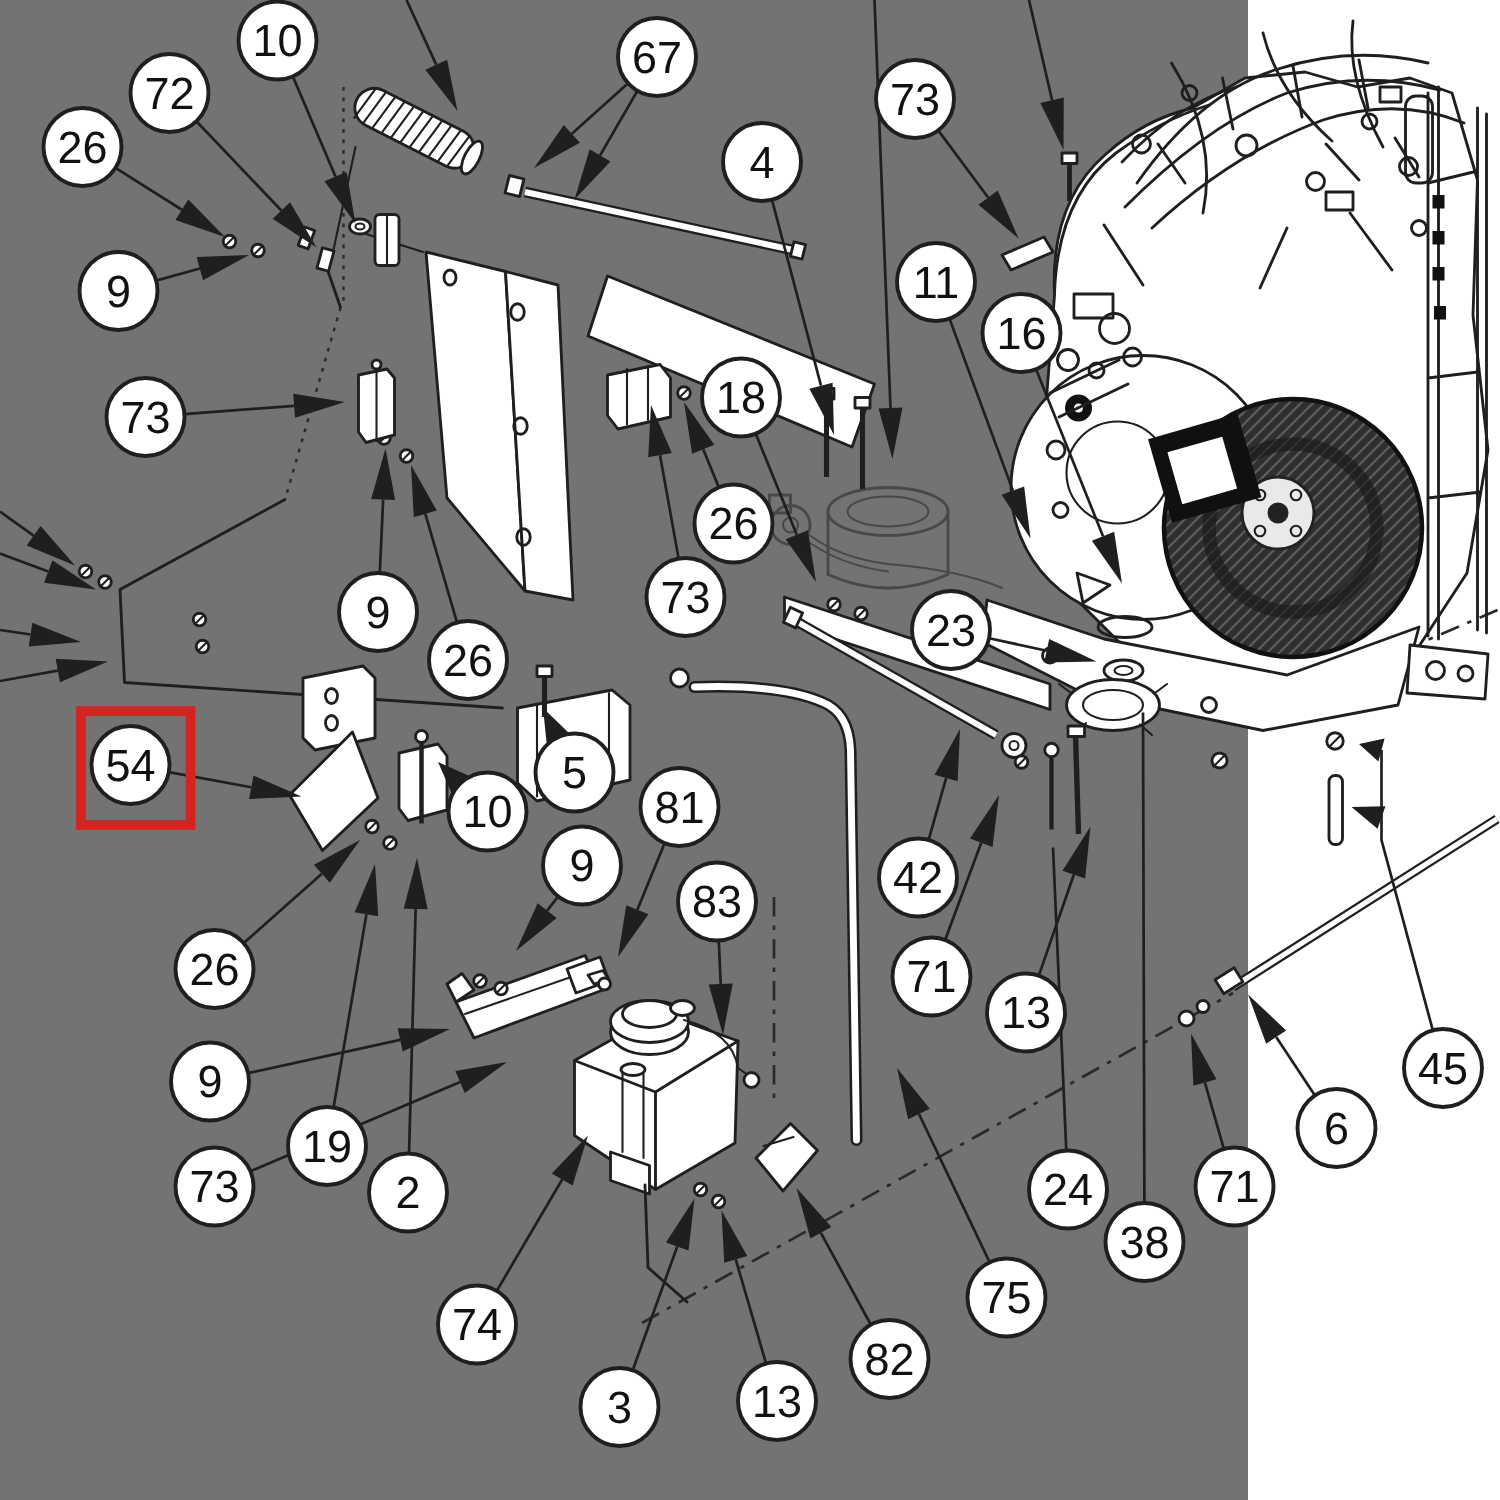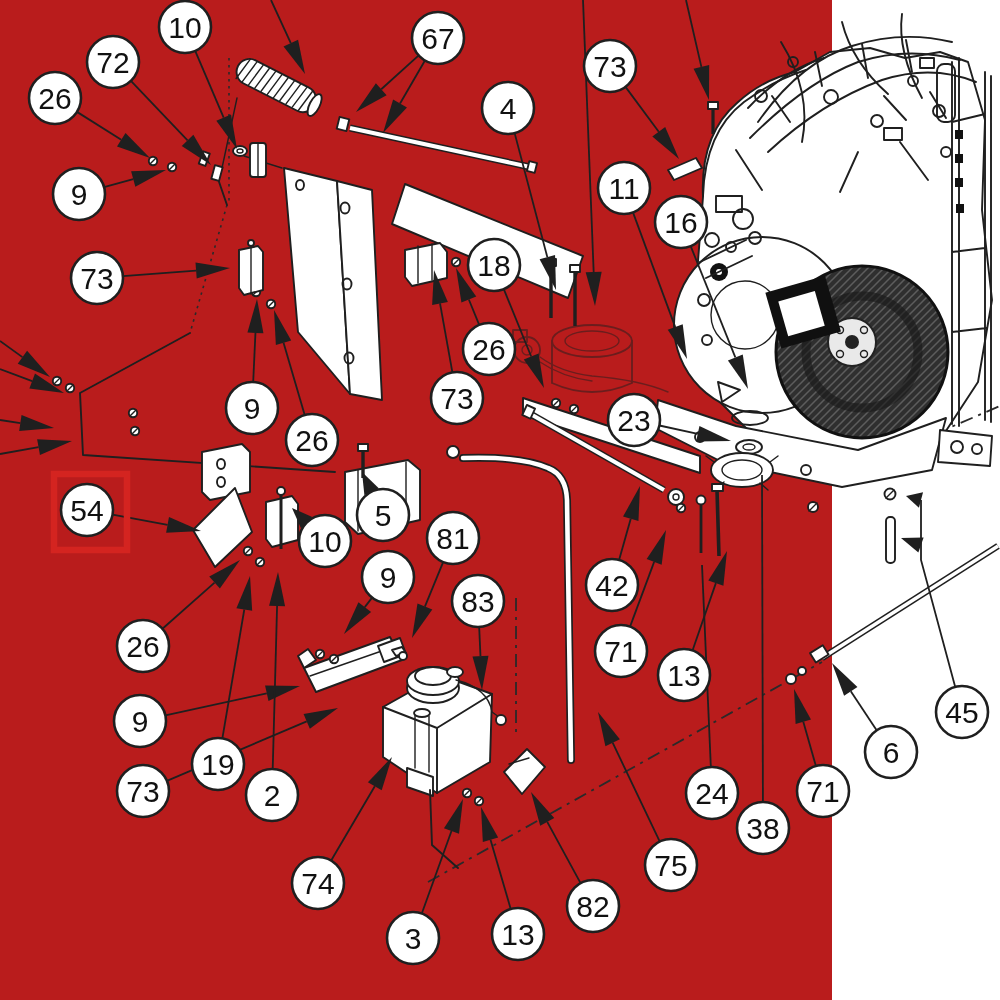--- a/index.html
+++ b/index.html
@@ -1,16 +1,16 @@
 <!DOCTYPE html>
 <html><head>
 <meta charset="utf-8">
 <style>
   html,body{margin:0;padding:0;width:1000px;height:1000px;background:#ffffff;overflow:hidden;}
-  #stage{position:relative;width:832px;height:1000px;background:#b91c1c;}
+  #stage{position:relative;width:832px;height:1000px;background:#737373;}
   svg{display:block;position:absolute;left:0;top:0;}
   svg text{font-family:"Liberation Sans","DejaVu Sans",sans-serif;}
   .part{fill:none;stroke:#1f1f1f;stroke-width:1.9;stroke-linejoin:round;stroke-linecap:round;}
   .partfill{fill:#ffffff;stroke:#1f1f1f;stroke-width:1.9;stroke-linejoin:round;}
   .thin{stroke-width:1.4;}
   .dash{fill:none;stroke:#2a2a2a;stroke-width:1.8;stroke-dasharray:13 6 3 6;}
   .dots{fill:none;stroke:#2a2a2a;stroke-width:1.6;stroke-dasharray:2.5 4.5;}
   .ghost{opacity:0.5;}
 </style>
 </head>

